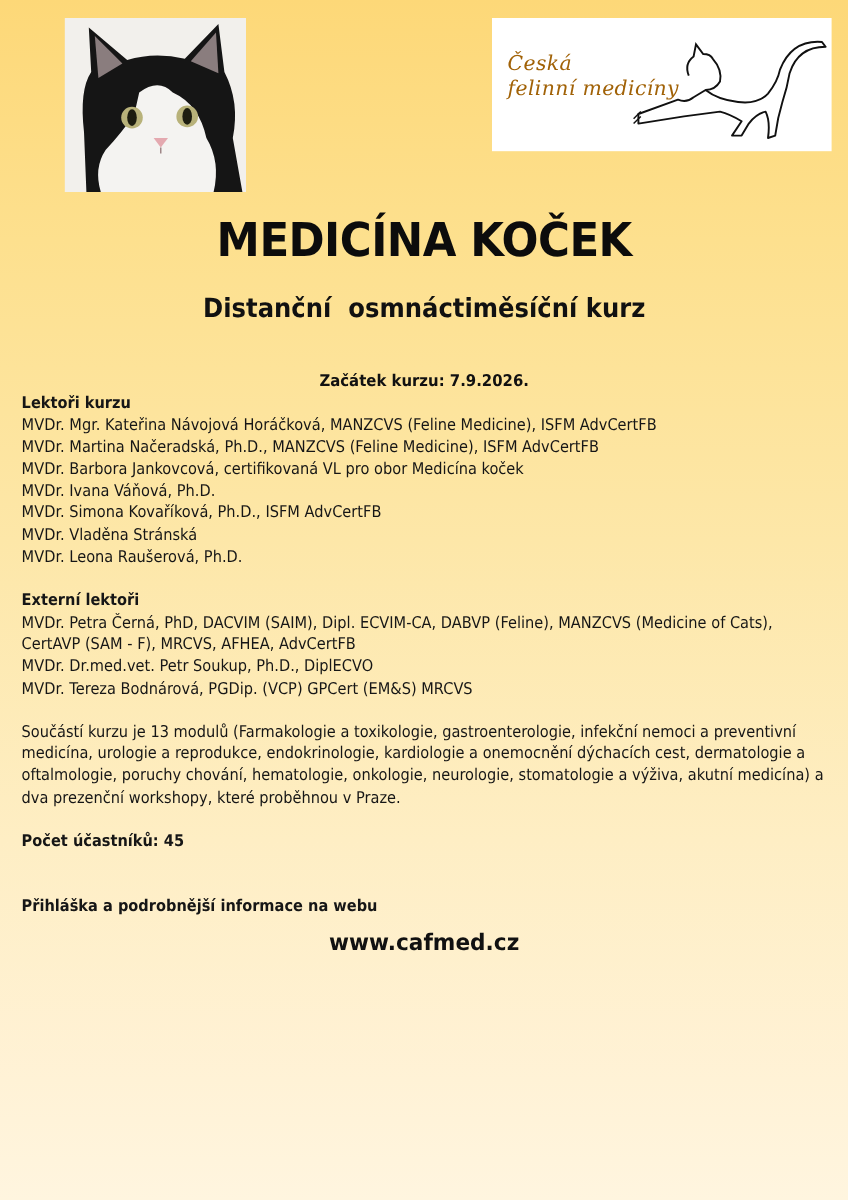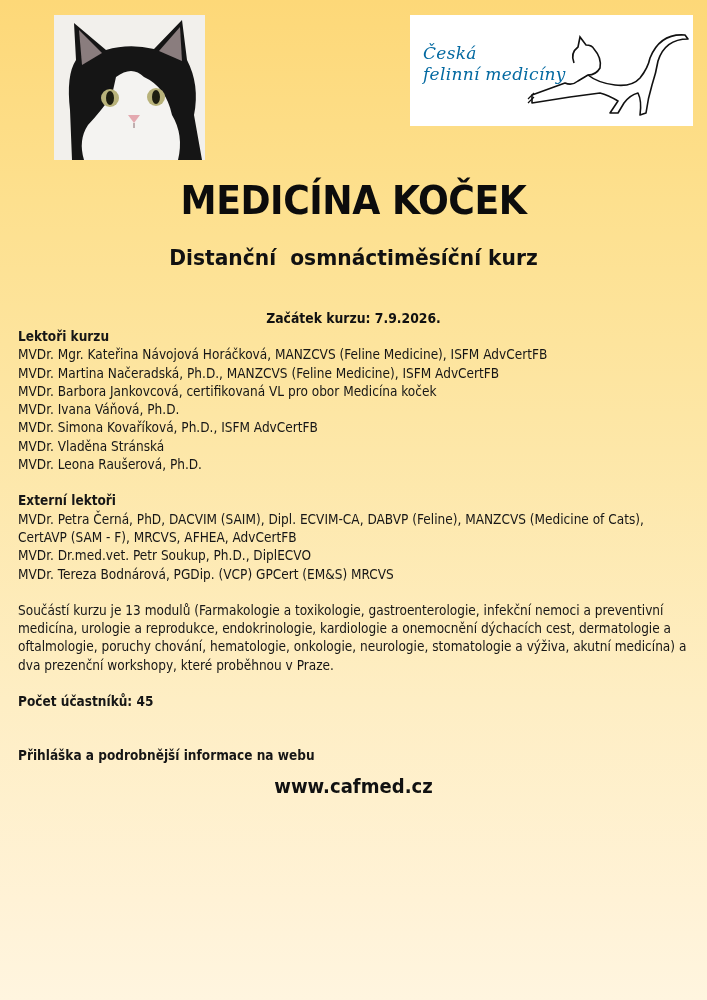--- a/index.html
+++ b/index.html
@@ -33,21 +33,21 @@
     background: #ffffff;
   }
   .logo-text {
     position: absolute;
     left: 13px;
     top: 28px;
     font-family: "DejaVu Serif", serif;
     font-style: italic;
     font-size: 17px;
     line-height: 21px;
-    color: #0369a1;
+    color: #a16207;
     letter-spacing: 0.3px;
   }
   .logo-cat {
     position: absolute;
     left: 110px;
     top: 8px;
     width: 170px;
     height: 96px;
   }
   .title {

